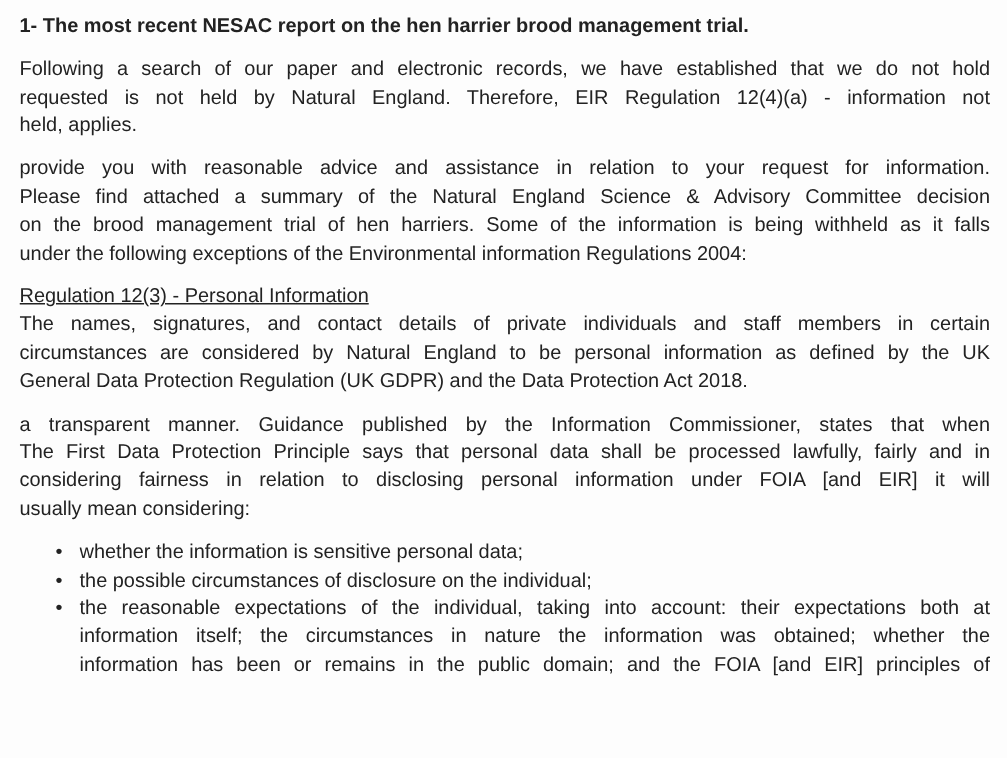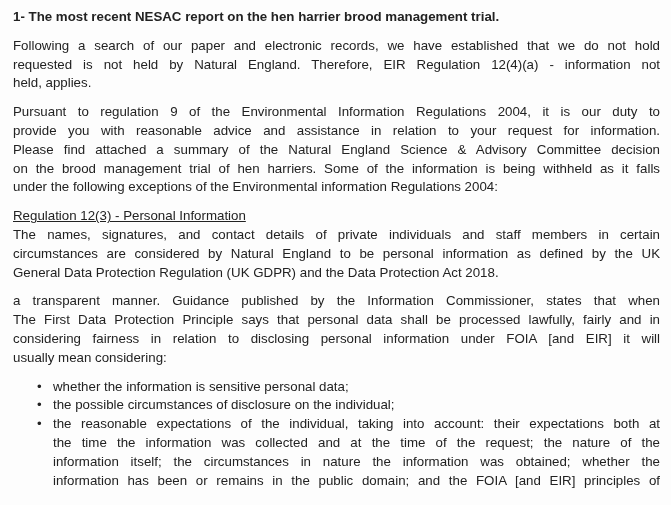--- a/index.html
+++ b/index.html
@@ -66,21 +66,20 @@
   <div>
       <div class="block heading">
         <div class="line last">1- The most recent NESAC report on the hen harrier brood management trial.</div>
       </div>
       <div class="block paragraph">
         <div class="line">Following a search of our paper and electronic records, we have established that we do not hold</div>
         <div class="line">requested is not held by Natural England. Therefore, EIR Regulation 12(4)(a) - information not</div>
         <div class="line last">held, applies.</div>
       </div>
       <div class="block paragraph">
-        <div class="line">Pursuant to regulation 9 of the Environmental Information Regulations 2004, it is our duty to</div>
         <div class="line">provide you with reasonable advice and assistance in relation to your request for information.</div>
         <div class="line">Please find attached a summary of the Natural England Science &amp; Advisory Committee decision</div>
         <div class="line">on the brood management trial of hen harriers. Some of the information is being withheld as it falls</div>
         <div class="line last">under the following exceptions of the Environmental information Regulations 2004:</div>
       </div>
       <div class="block subheading no-gap">
         <div class="line last">Regulation 12(3) - Personal Information</div>
       </div>
       <div class="block paragraph">
         <div class="line">The names, signatures, and contact details of private individuals and staff members in certain</div>
@@ -103,20 +102,19 @@
         <div class="bullet-item">
           <div class="bullet-glyph">•</div>
           <div class="bullet-lines">
             <div class="line last">the possible circumstances of disclosure on the individual;</div>
           </div>
         </div>
         <div class="bullet-item">
           <div class="bullet-glyph">•</div>
           <div class="bullet-lines">
             <div class="line">the reasonable expectations of the individual, taking into account: their expectations both at</div>
-            <div class="line">the time the information was collected and at the time of the request; the nature of the</div>
             <div class="line">information itself; the circumstances in nature the information was obtained; whether the</div>
             <div class="line">information has been or remains in the public domain; and the FOIA [and EIR] principles of</div>
           </div>
         </div>
       </div>
     </div>
 </div>
 
 </body></html>

